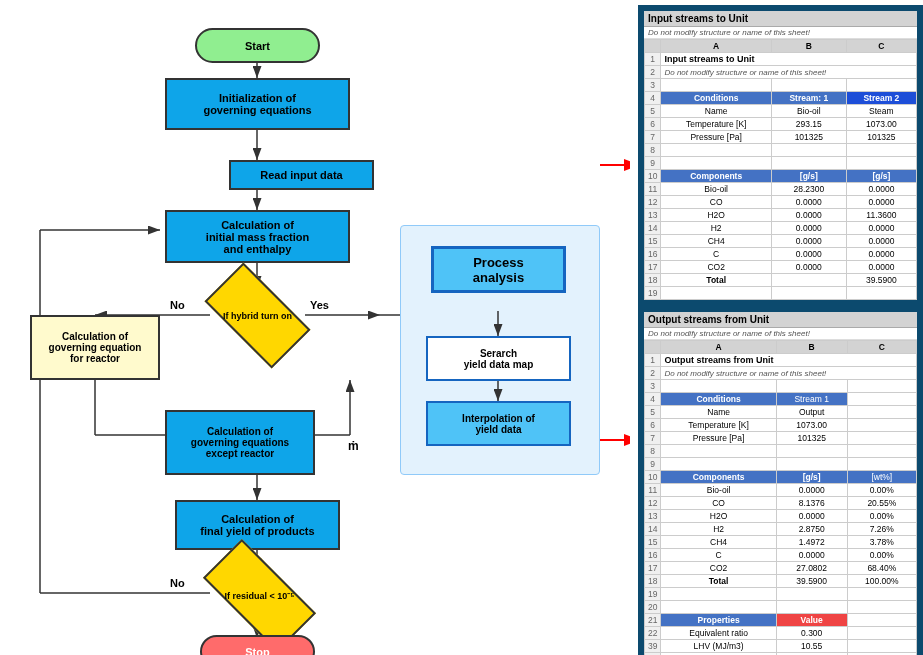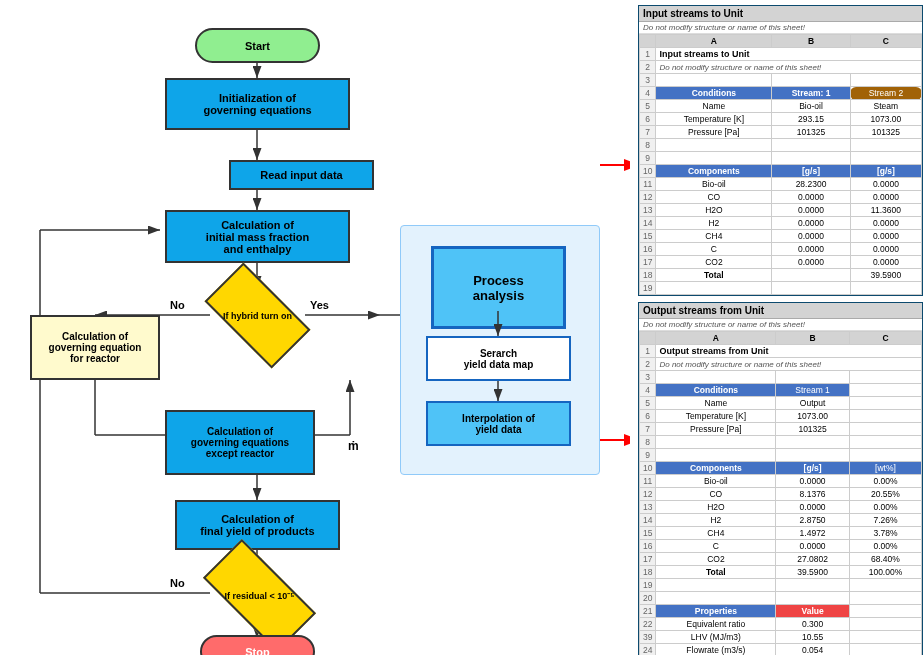--- a/index.html
+++ b/index.html
@@ -113,22 +113,21 @@
 
     
     #spreadsheet {
       position: absolute;
       right: 0;
       top: 5px;
       width: 285px;
     }
 
     .sheet-container {
-      border: 1px solid #0c4a6e;
-      margin-bottom: 6px;
+      border: 6px solid #0c4a6e;
       background: #fff;
       font-size: 9px;
     }
 
     .sheet-title-row {
       background: #D3D3D3;
       font-weight: bold;
       padding: 2px 4px;
       font-size: 10px;
       border-bottom: 1px solid #aaa;
@@ -277,21 +276,21 @@
       <span style="font-size:9px;font-weight:bold;">If residual &lt; 10⁻⁵</span>
     </div>
   </div>
 
   <div class="shape rounded-rect-red" style="left:190px;top:625px;width:115px;height:33px;">
     <span>Stop</span>
   </div>
 
   <div id="process-group">
 
-    <div class="shape process-box" style="position:absolute;left:30px;top:20px;width:135px;height:83px;">
+    <div class="shape process-box" style="position:absolute;left:30px;top:20px;width:135px;height:47px;">
       <span style="white-space:pre-line;">Process
 analysis</span>
     </div>
 
     <div class="shape search-box" style="position:absolute;left:25px;top:110px;width:145px;height:45px;font-size:10px;">
       <span style="white-space:pre-line;">Serarch
 yield data map</span>
     </div>
 
     <div class="shape interp-box" style="position:absolute;left:25px;top:175px;width:145px;height:45px;font-size:10px;">
@@ -340,21 +339,21 @@
       <tr>
             <td class="row-num">3</td>
             <td></td>
             <td></td>
             <td></td>
           </tr>
       <tr>
         <td class="row-num">4</td>
         <td style="background:#4472C4;color:#fff;font-weight:bold;">Conditions</td>
         <td style="background:#4472C4;color:#fff;font-weight:bold;">Stream: 1</td>
-        <td style="background:#a16207;color:#fff;font-weight:normal;border-radius:6px;">Stream 2</td>
+        <td style="background:#1d4ed8;color:#fff;font-weight:bold;">Stream 2</td>
       </tr>
       <tr>
         <td class="row-num">5</td>
         <td>Name</td>
         <td>Bio-oil</td>
         <td>Steam</td>
       </tr>
       <tr>
         <td class="row-num">6</td>
         <td>Temperature [K]</td>

